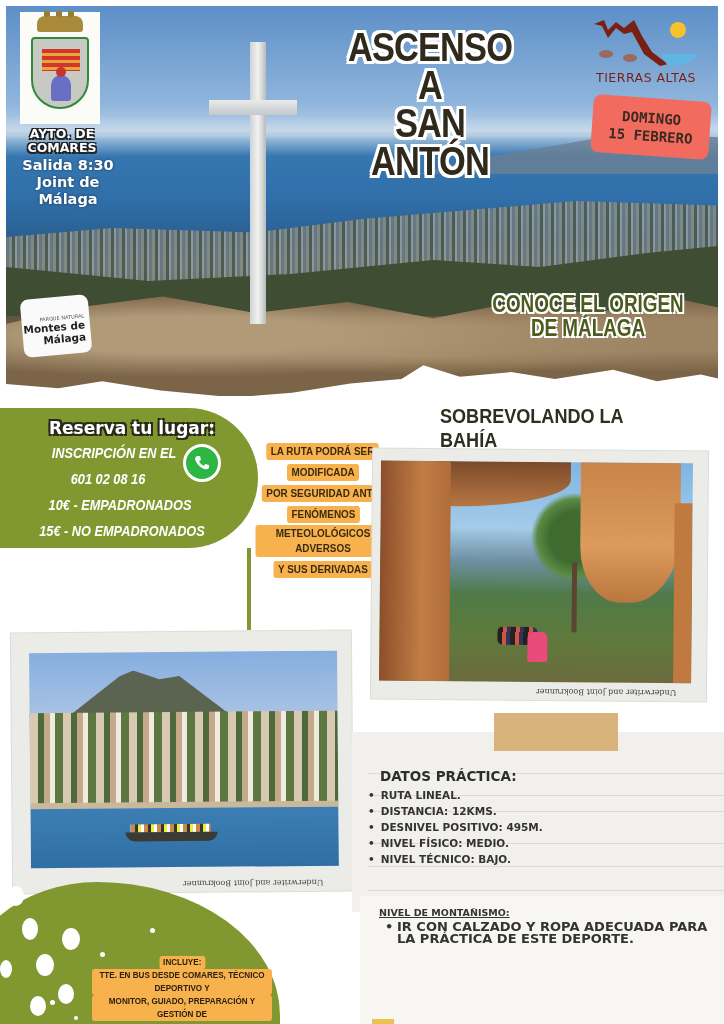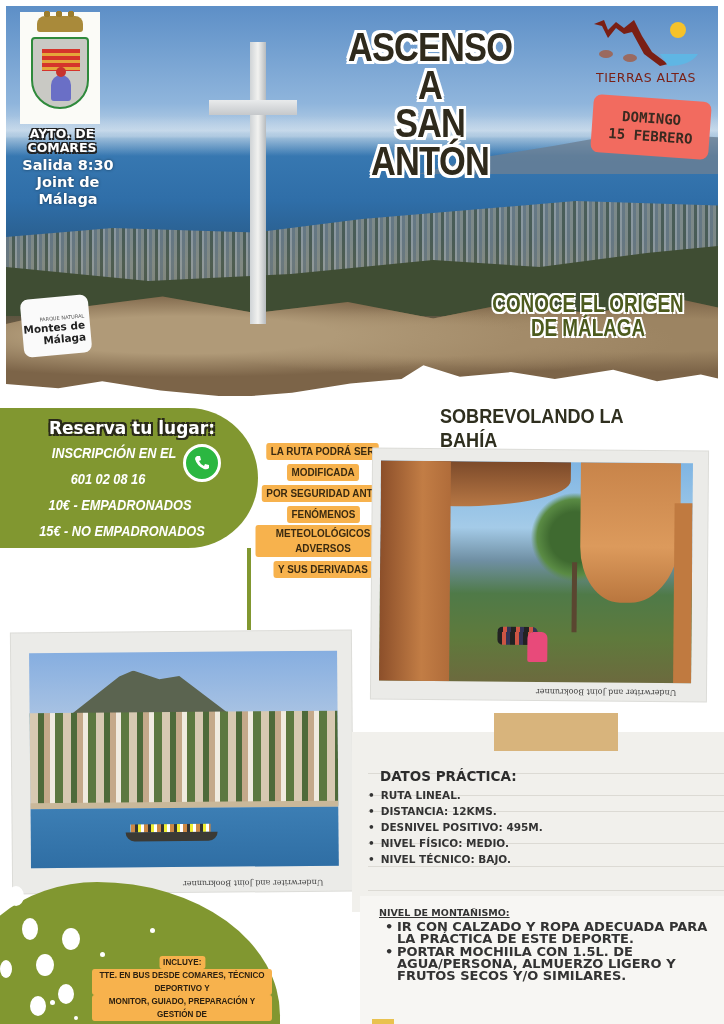--- a/index.html
+++ b/index.html
@@ -251,21 +251,20 @@
   <li>DISTANCIA: 12KMS.</li>
   <li>DESNIVEL POSITIVO: 495M.</li>
   <li>NIVEL FÍSICO: MEDIO.</li>
   <li>NIVEL TÉCNICO: BAJO.</li>
 </ul>
 
 <div class="montanismo-card"></div>
 <div class="mont-title">NIVEL DE MONTAÑISMO:</div>
 <ul class="mont-list">
   <li>IR CON CALZADO Y ROPA ADECUADA PARA LA PRÁCTICA DE ESTE DEPORTE.</li>
-  <li>PORTAR MOCHIILA CON 1.5L. DE AGUA/PERSONA, ALMUERZO LIGERO Y FRUTOS SECOS Y/O SIMILARES.</li>
 </ul>
 <div class="tiny-tag"></div>
 
 <div class="blob"></div>
 <div class="dot" style="left:8px; top:886px; width:16px; height:20px;"></div>
 <div class="dot" style="left:22px; top:918px; width:16px; height:22px;"></div>
 <div class="dot" style="left:62px; top:928px; width:18px; height:22px;"></div>
 <div class="dot" style="left:0px; top:960px; width:12px; height:18px;"></div>
 <div class="dot" style="left:36px; top:954px; width:18px; height:22px;"></div>
 <div class="dot" style="left:58px; top:984px; width:16px; height:20px;"></div>

